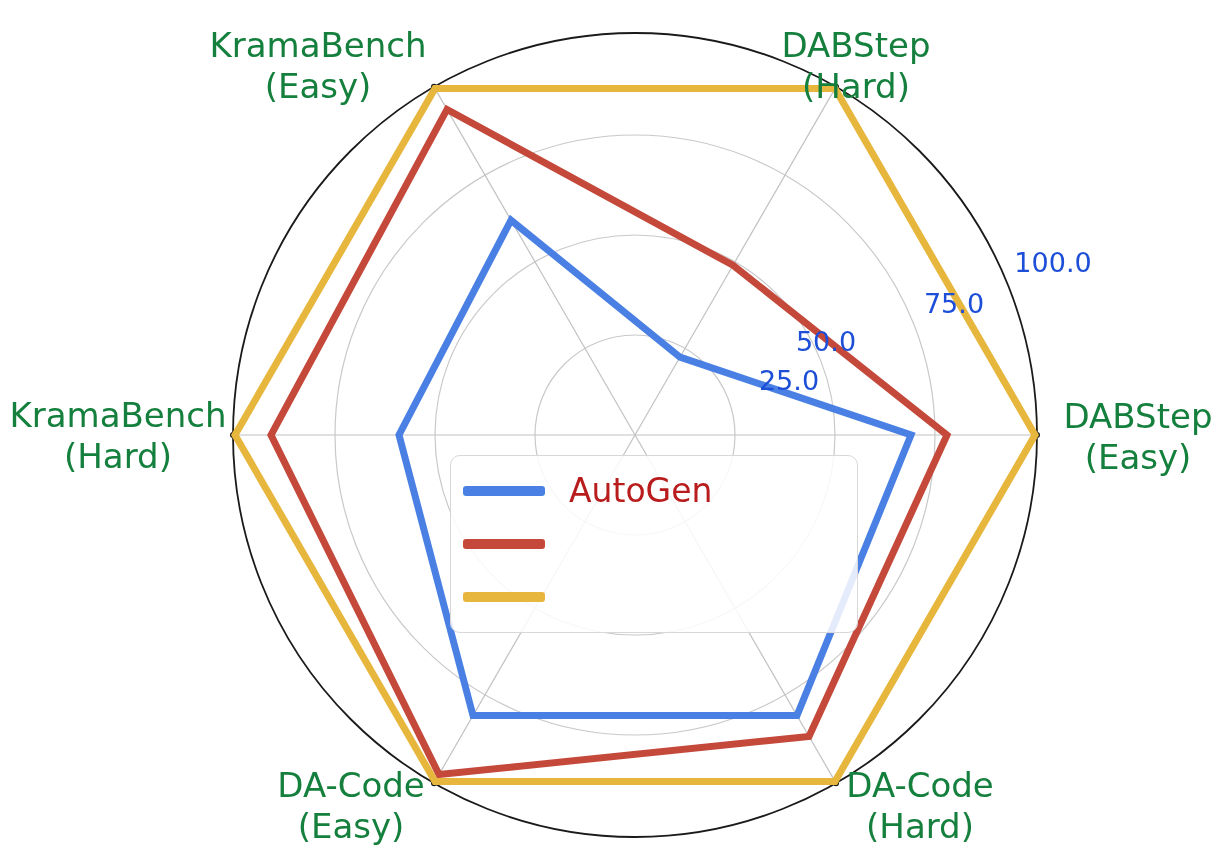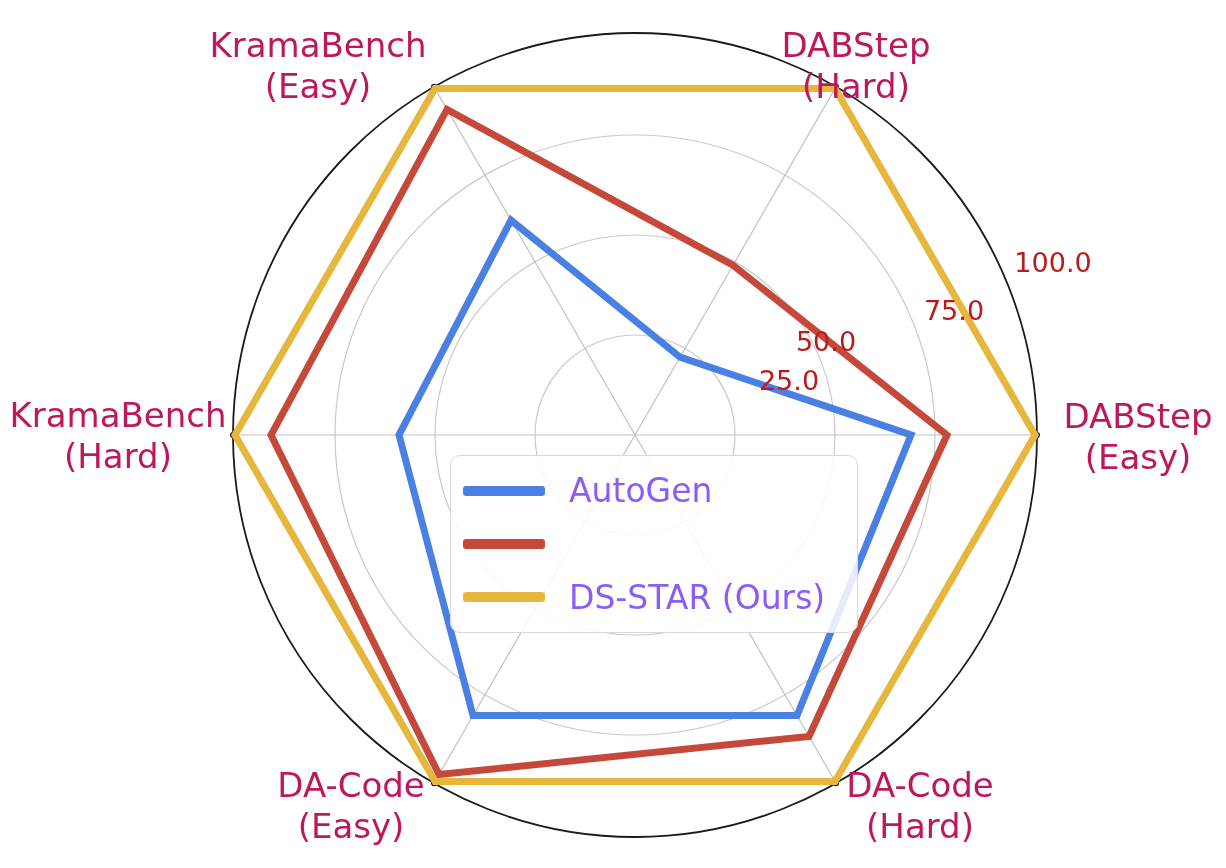--- a/index.html
+++ b/index.html
@@ -19,28 +19,28 @@
     position: absolute;
     left: 0;
     top: 0;
   }
   .axis-label {
     position: absolute;
     transform: translate(-50%, -50%);
     text-align: center;
     font-size: 34px;
     line-height: 41px;
-    color: #be185d;
+    color: #15803d;
     white-space: pre-line;
   }
   .r-tick {
     position: absolute;
     transform: translate(-50%, -50%);
     font-size: 27px;
-    color: #b91c1c;
+    color: #1d4ed8;
   }
   .legend {
     position: absolute;
     left: 450px;
     top: 455px;
     width: 408px;
     height: 178px;
     box-sizing: border-box;
     background: rgba(255, 255, 255, 0.85);
     border: 1.5px solid #d8d8d8;
@@ -58,21 +58,21 @@
   .legend-swatch {
     display: inline-block;
     width: 82px;
     height: 10px;
     border-radius: 3px;
     margin-right: 24px;
     flex: 0 0 auto;
   }
   .legend-label {
     font-size: 33px;
-    color: #8b5cf6;
+    color: #b91c1c;
     white-space: nowrap;
   }
 </style>
 </head>
 <body>
 
 <div class="chart-root">
 
   <svg id="radar-svg" width="1226" height="868">
       <circle cx="635" cy="435" r="100" fill="none" stroke="#c9c9c9" stroke-width="1.2"></circle>
@@ -104,30 +104,29 @@
 (Hard)</div>
   <div class="axis-label" style="left:351px;  top:806px;">DA-Code
 (Easy)</div>
   <div class="axis-label" style="left:118px;  top:436px;">KramaBench
 (Hard)</div>
   <div class="axis-label" style="left:318px;  top:66px;">KramaBench
 (Easy)</div>
 
   <div class="r-tick" style="left:789px;  top:380px;">25.0</div>
   <div class="r-tick" style="left:826px;  top:341px;">50.0</div>
-  <div class="r-tick" style="left:954px;  top:310px;">75.0</div>
+  <div class="r-tick" style="left:954px;  top:303px;">75.0</div>
   <div class="r-tick" style="left:1053px; top:262px;">100.0</div>
 
   <div class="legend">
     <div class="legend-row">
       <span class="legend-swatch" style="background: rgb(74, 128, 228);"></span>
       <span class="legend-label">AutoGen</span>
     </div>
     <div class="legend-row">
       <span class="legend-swatch" style="background: rgb(197, 73, 59);"></span>
     </div>
     <div class="legend-row">
       <span class="legend-swatch" style="background: rgb(231, 182, 60);"></span>
-      <span class="legend-label">DS-STAR (Ours)</span>
     </div>
   </div>
 
 </div>
 
 </body></html>

